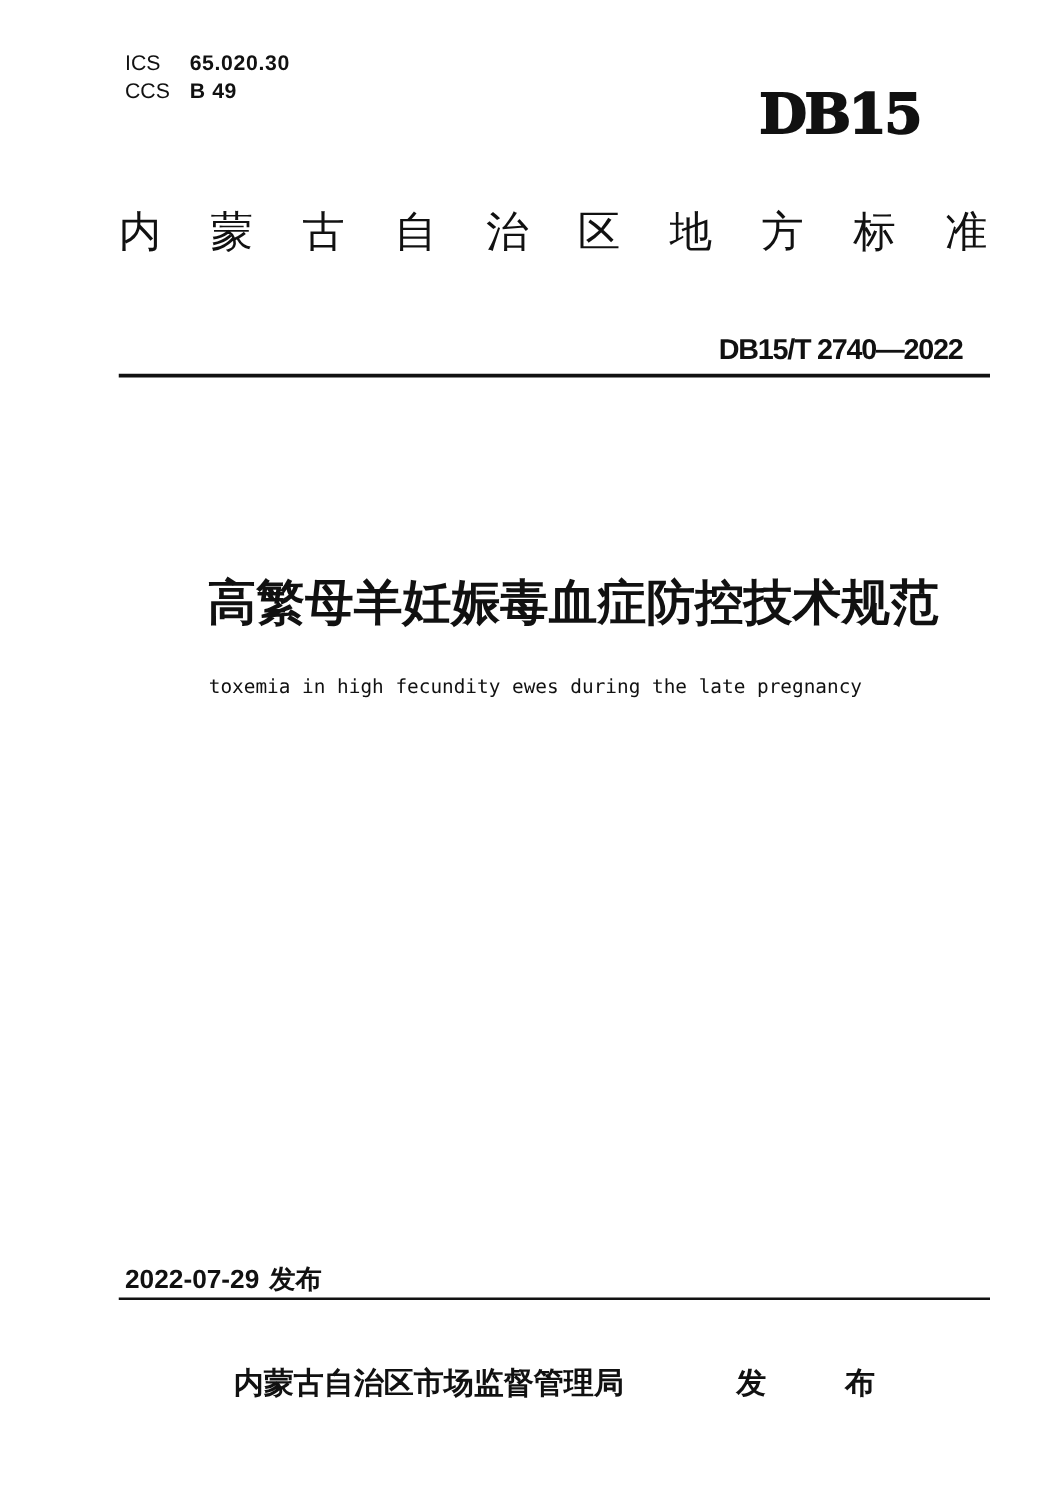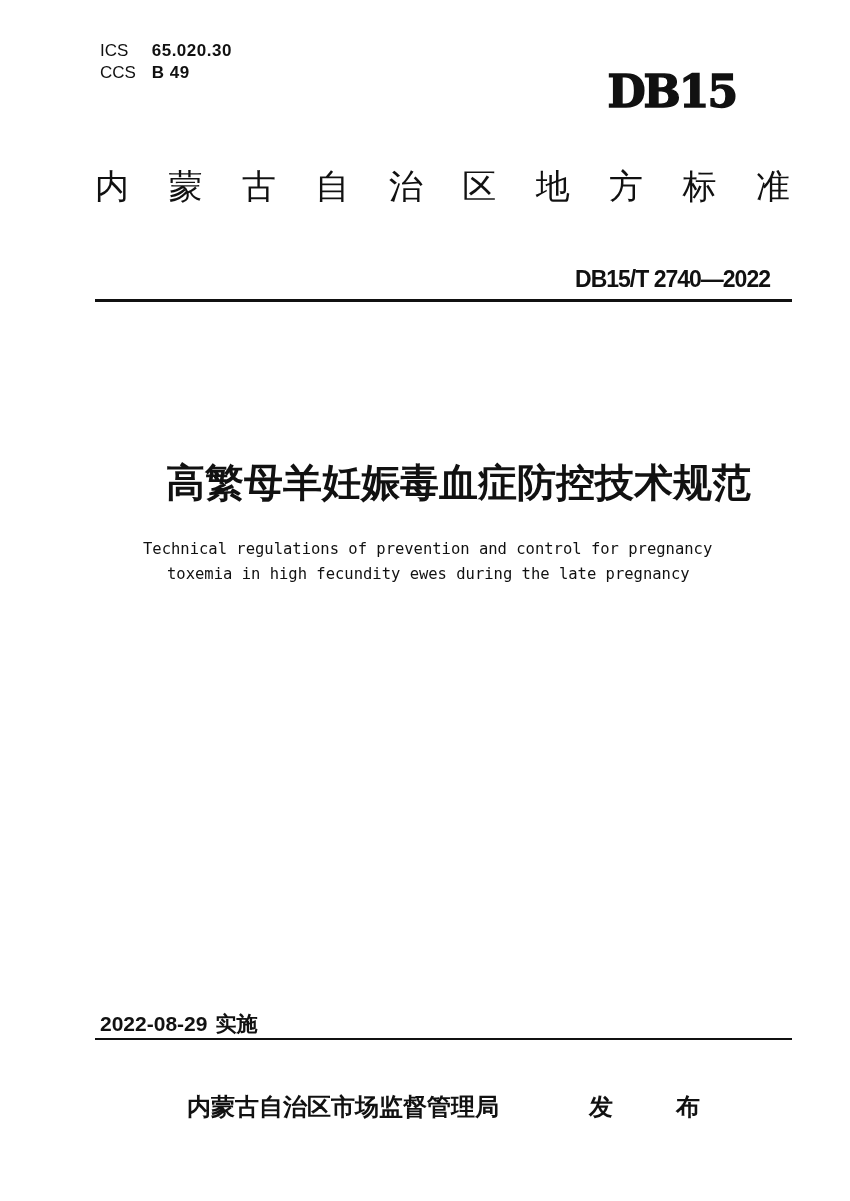--- a/index.html
+++ b/index.html
@@ -115,27 +115,26 @@
   <span>准</span>
 </div>
 
 <div class="abs standard-code">DB15/T 2740—2022</div>
 
 <div class="abs rule rule-top"></div>
 
 <div class="abs doc-title">高繁母羊妊娠毒血症防控技术规范</div>
 
 <div class="abs doc-title-en">
-  <div class="en-line1">Technical regulations of prevention and control for pregnancy</div>
   <div class="en-line2">toxemia in high fecundity ewes during the late pregnancy</div>
 </div>
 
 <div class="abs dates-row">
   <div>
-    <span>2022-08-29</span><span class="date-label">实施</span>
+    <span>2022-07-29</span><span class="date-label">发布</span>
   </div>
 </div>
 
 <div class="abs rule rule-bottom"></div>
 
 <div class="abs publisher-row">
   <span>内蒙古自治区市场监督管理局</span>
   <span class="publish-action-first">发</span>
   <span class="publish-action-second">布</span>
 </div>

